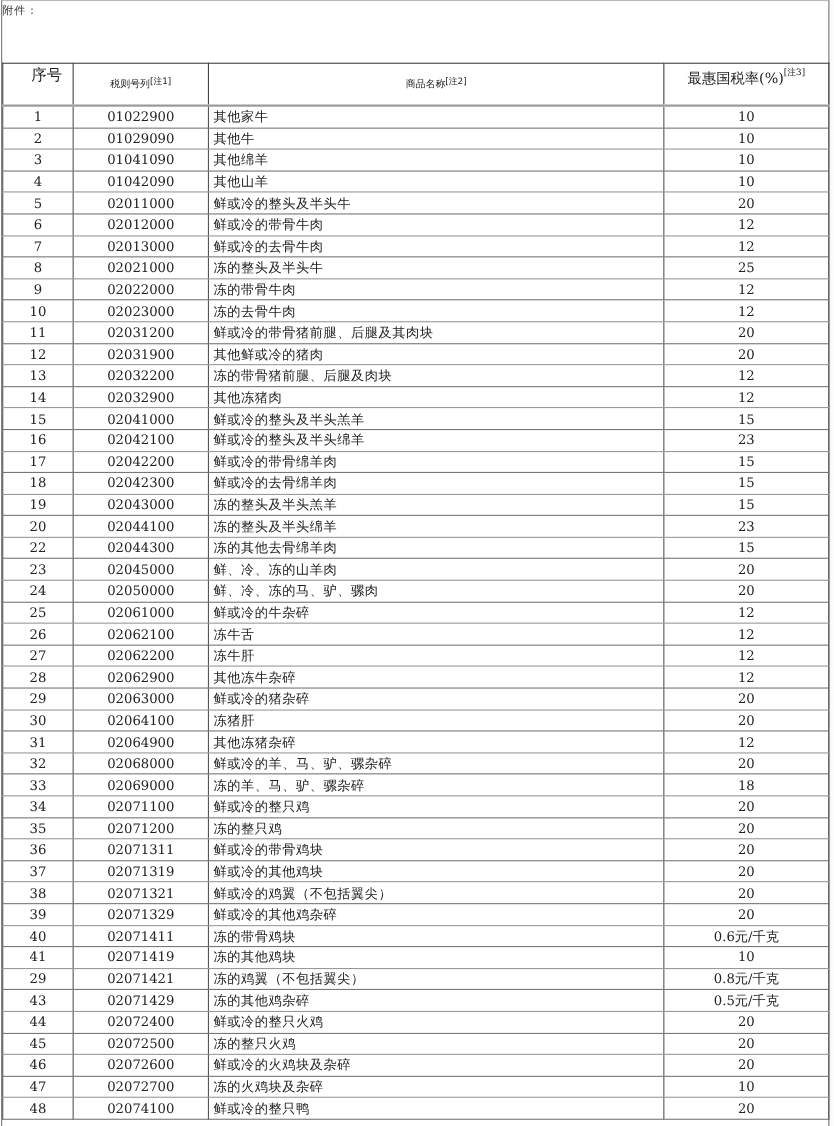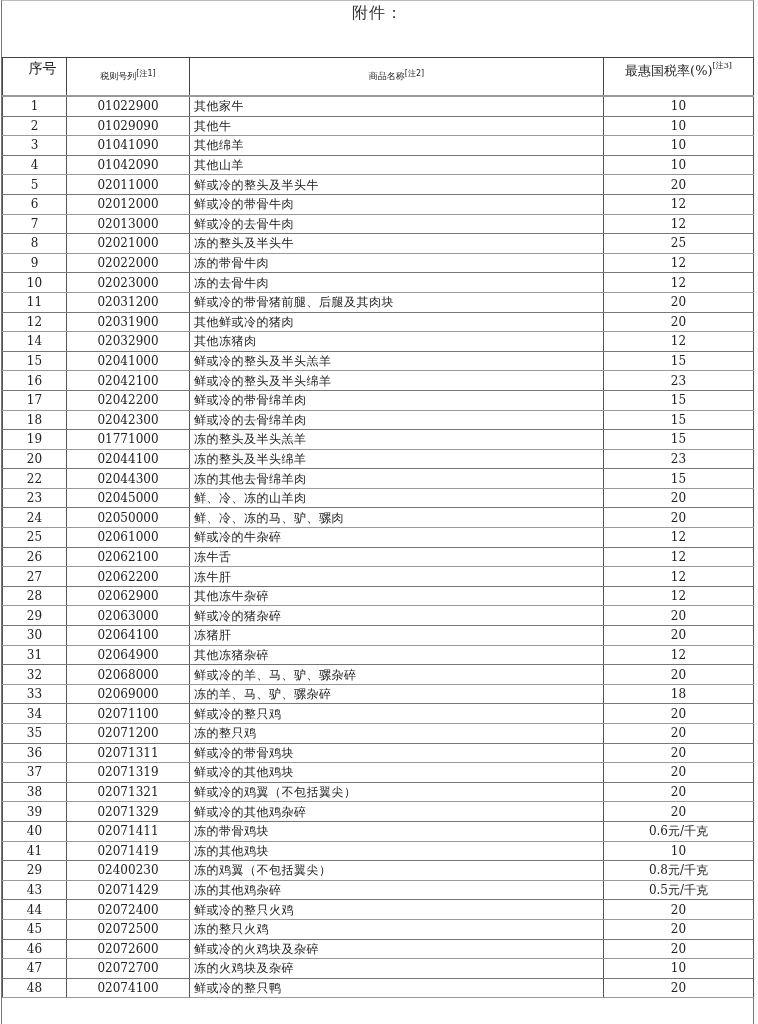--- a/index.html
+++ b/index.html
@@ -11,22 +11,22 @@
   .page {
     position: absolute; left: 1px; top: 0; width: 751px; height: 1024px;
     border-left: 1px solid #777; border-right: 1px solid #777;
     border-top: 1px solid #bbb;
   }
   .right-gutter {
     position: absolute; left: 753px; top: 0; width: 5px; height: 1024px;
     background: #fafafa;
   }
   .attach {
-    position: absolute; top: 2px; left: 0; width: 751px; text-align: center;
-    font-size: 16px; color: #333; letter-spacing: 1px;
+    position: absolute; top: 2px; left: 0; width: 751px; text-align: left;
+    font-size: 10px; color: #333; letter-spacing: 1px;
   }
   .title {
     position: absolute; top: 19px; left: 0; width: 751px; text-align: center;
     font-size: 22px; color: #111; letter-spacing: 2px;
   }
   table {
     position: absolute; left: 0; top: 56px; width: 751px;
     border-collapse: collapse; table-layout: fixed;
   }
   col.c1 { width: 64px; }
@@ -149,20 +149,26 @@
           <td class="name">鲜或冷的带骨猪前腿、后腿及其肉块</td>
           <td class="rate">20</td>
         </tr>
         <tr class="row">
           <td class="seq">12</td>
           <td class="code">02031900</td>
           <td class="name">其他鲜或冷的猪肉</td>
           <td class="rate">20</td>
         </tr>
         <tr class="row">
+          <td class="seq">13</td>
+          <td class="code">02032200</td>
+          <td class="name">冻的带骨猪前腿、后腿及肉块</td>
+          <td class="rate">12</td>
+        </tr>
+        <tr class="row">
           <td class="seq">14</td>
           <td class="code">02032900</td>
           <td class="name">其他冻猪肉</td>
           <td class="rate">12</td>
         </tr>
         <tr class="row">
           <td class="seq">15</td>
           <td class="code">02041000</td>
           <td class="name">鲜或冷的整头及半头羔羊</td>
           <td class="rate">15</td>
@@ -180,21 +186,21 @@
           <td class="rate">15</td>
         </tr>
         <tr class="row">
           <td class="seq">18</td>
           <td class="code">02042300</td>
           <td class="name">鲜或冷的去骨绵羊肉</td>
           <td class="rate">15</td>
         </tr>
         <tr class="row">
           <td class="seq">19</td>
-          <td class="code">01771000</td>
+          <td class="code">02043000</td>
           <td class="name">冻的整头及半头羔羊</td>
           <td class="rate">15</td>
         </tr>
         <tr class="row">
           <td class="seq">20</td>
           <td class="code">02044100</td>
           <td class="name">冻的整头及半头绵羊</td>
           <td class="rate">23</td>
         </tr>
         <tr class="row">
@@ -312,21 +318,21 @@
           <td class="rate">0.6元/千克</td>
         </tr>
         <tr class="row">
           <td class="seq">41</td>
           <td class="code">02071419</td>
           <td class="name">冻的其他鸡块</td>
           <td class="rate">10</td>
         </tr>
         <tr class="row">
           <td class="seq">29</td>
-          <td class="code">02400230</td>
+          <td class="code">02071421</td>
           <td class="name">冻的鸡翼（不包括翼尖）</td>
           <td class="rate">0.8元/千克</td>
         </tr>
         <tr class="row">
           <td class="seq">43</td>
           <td class="code">02071429</td>
           <td class="name">冻的其他鸡杂碎</td>
           <td class="rate">0.5元/千克</td>
         </tr>
         <tr class="row">

